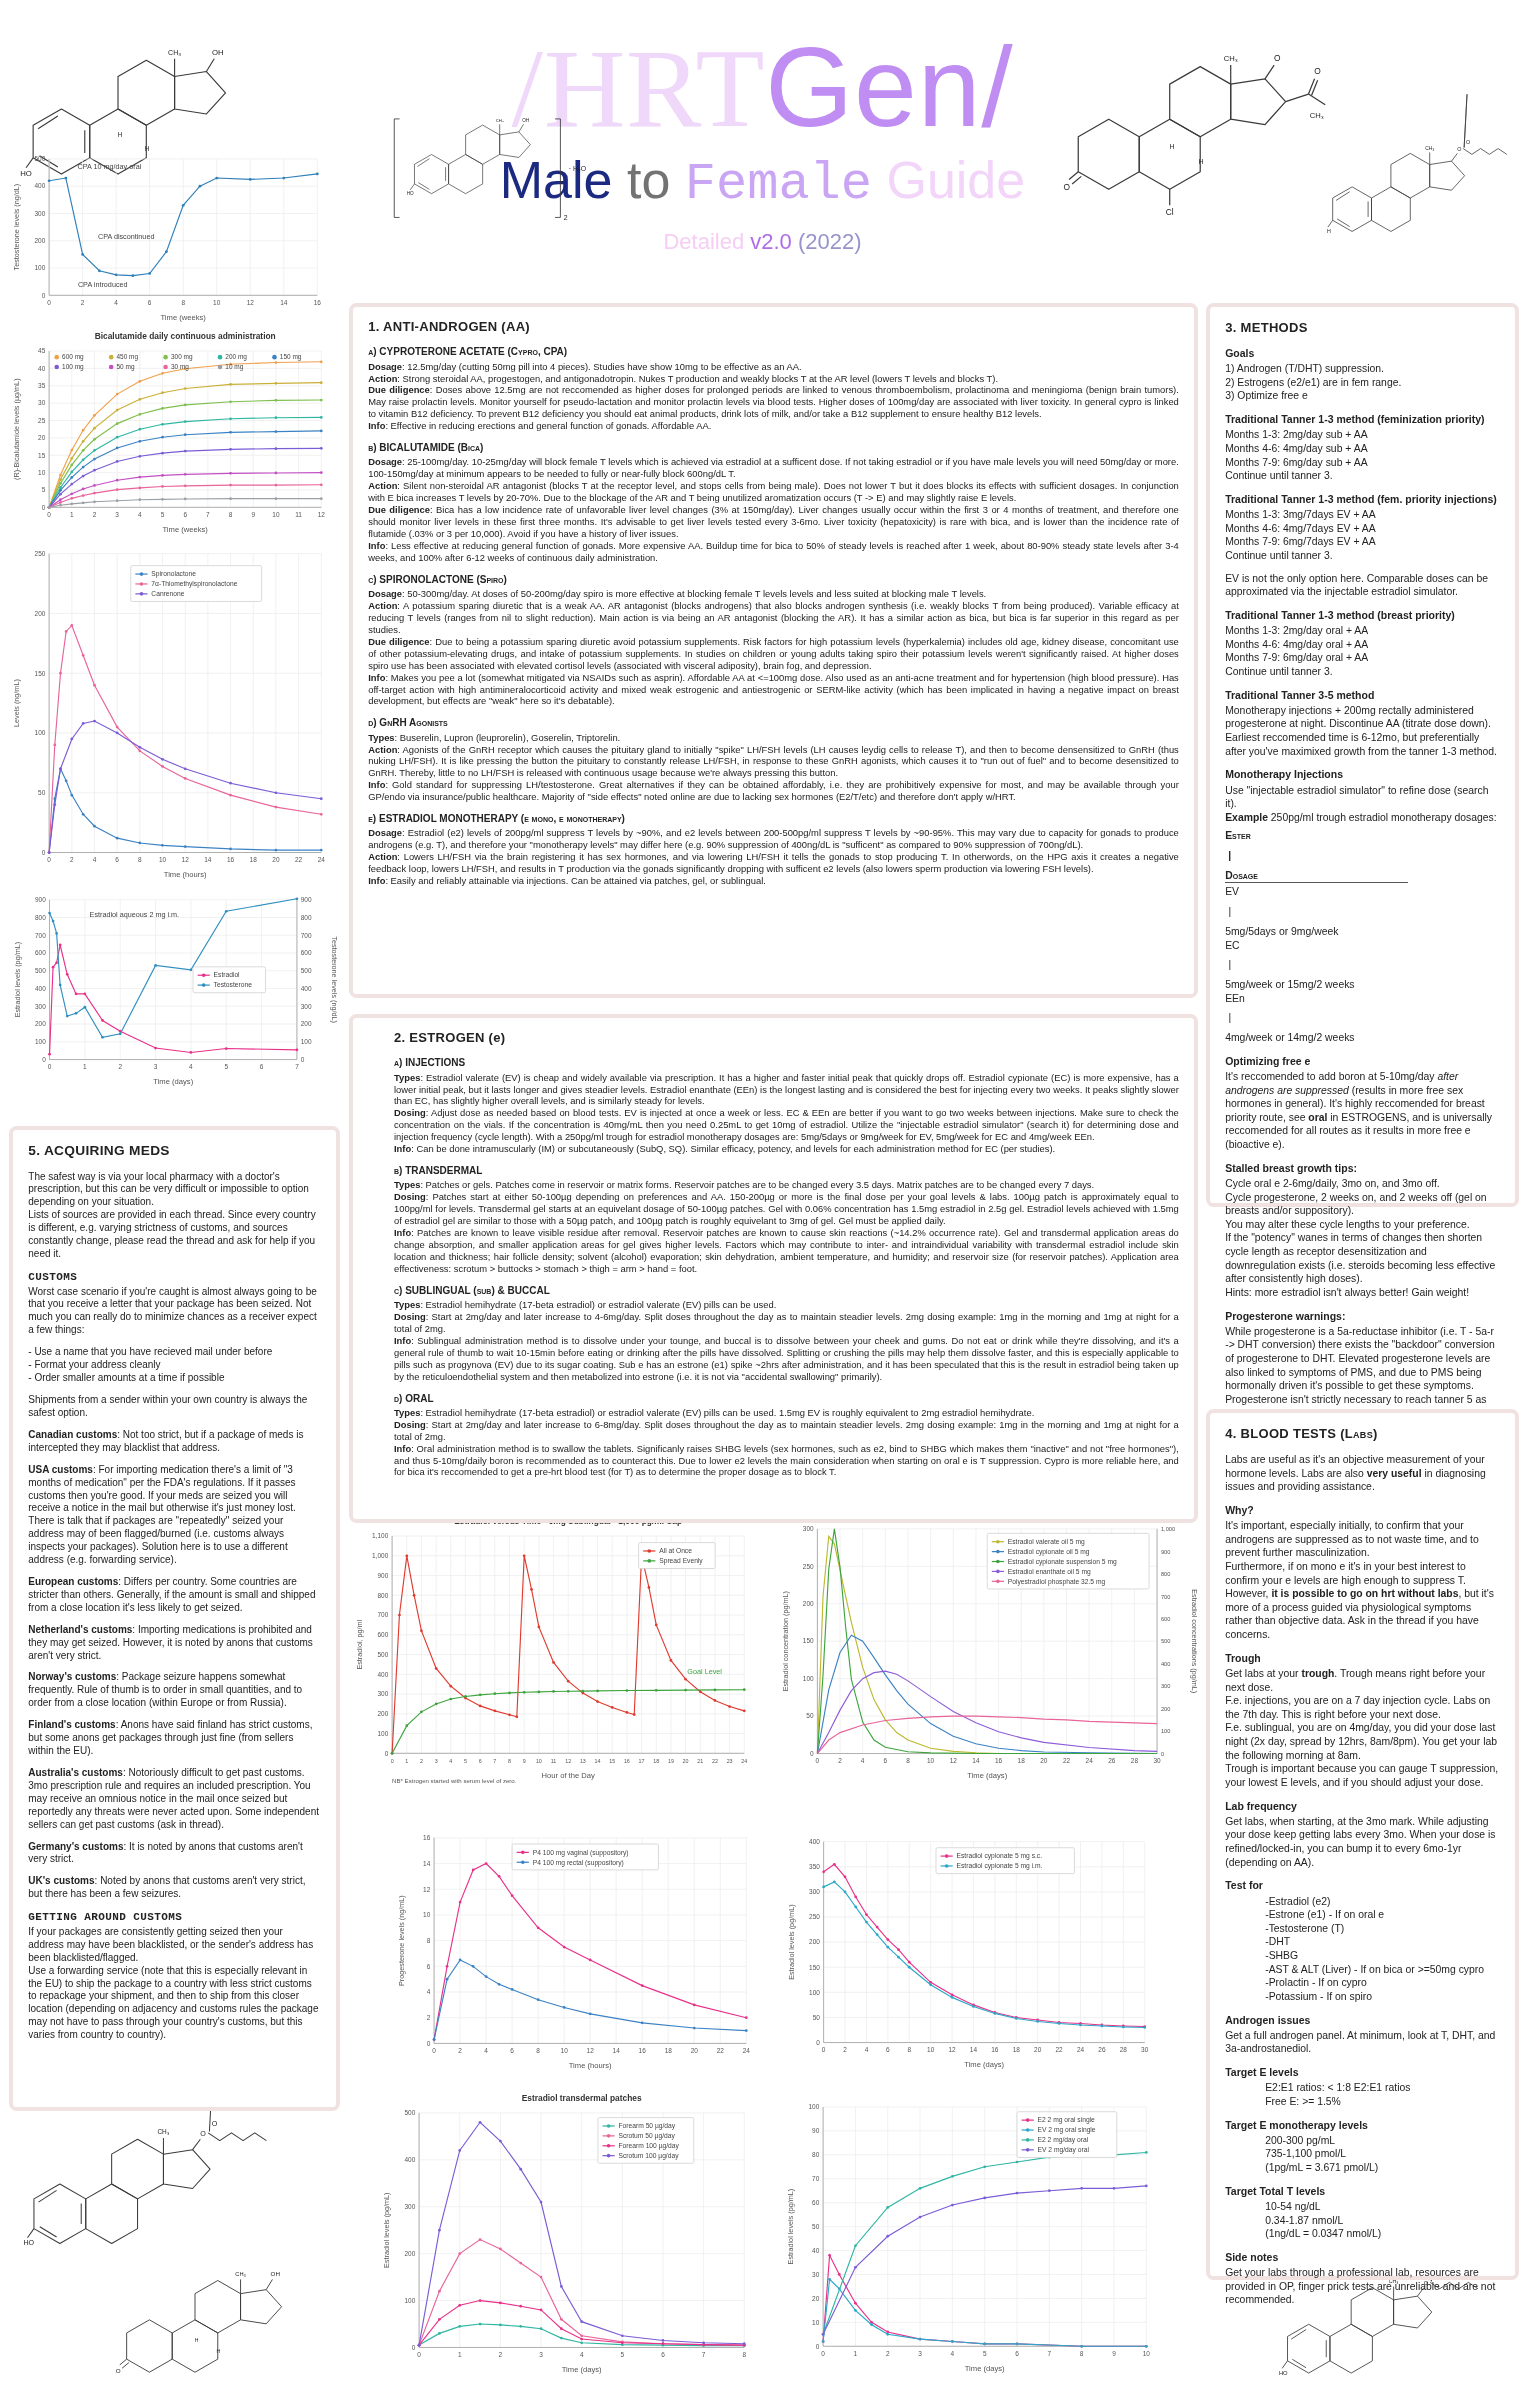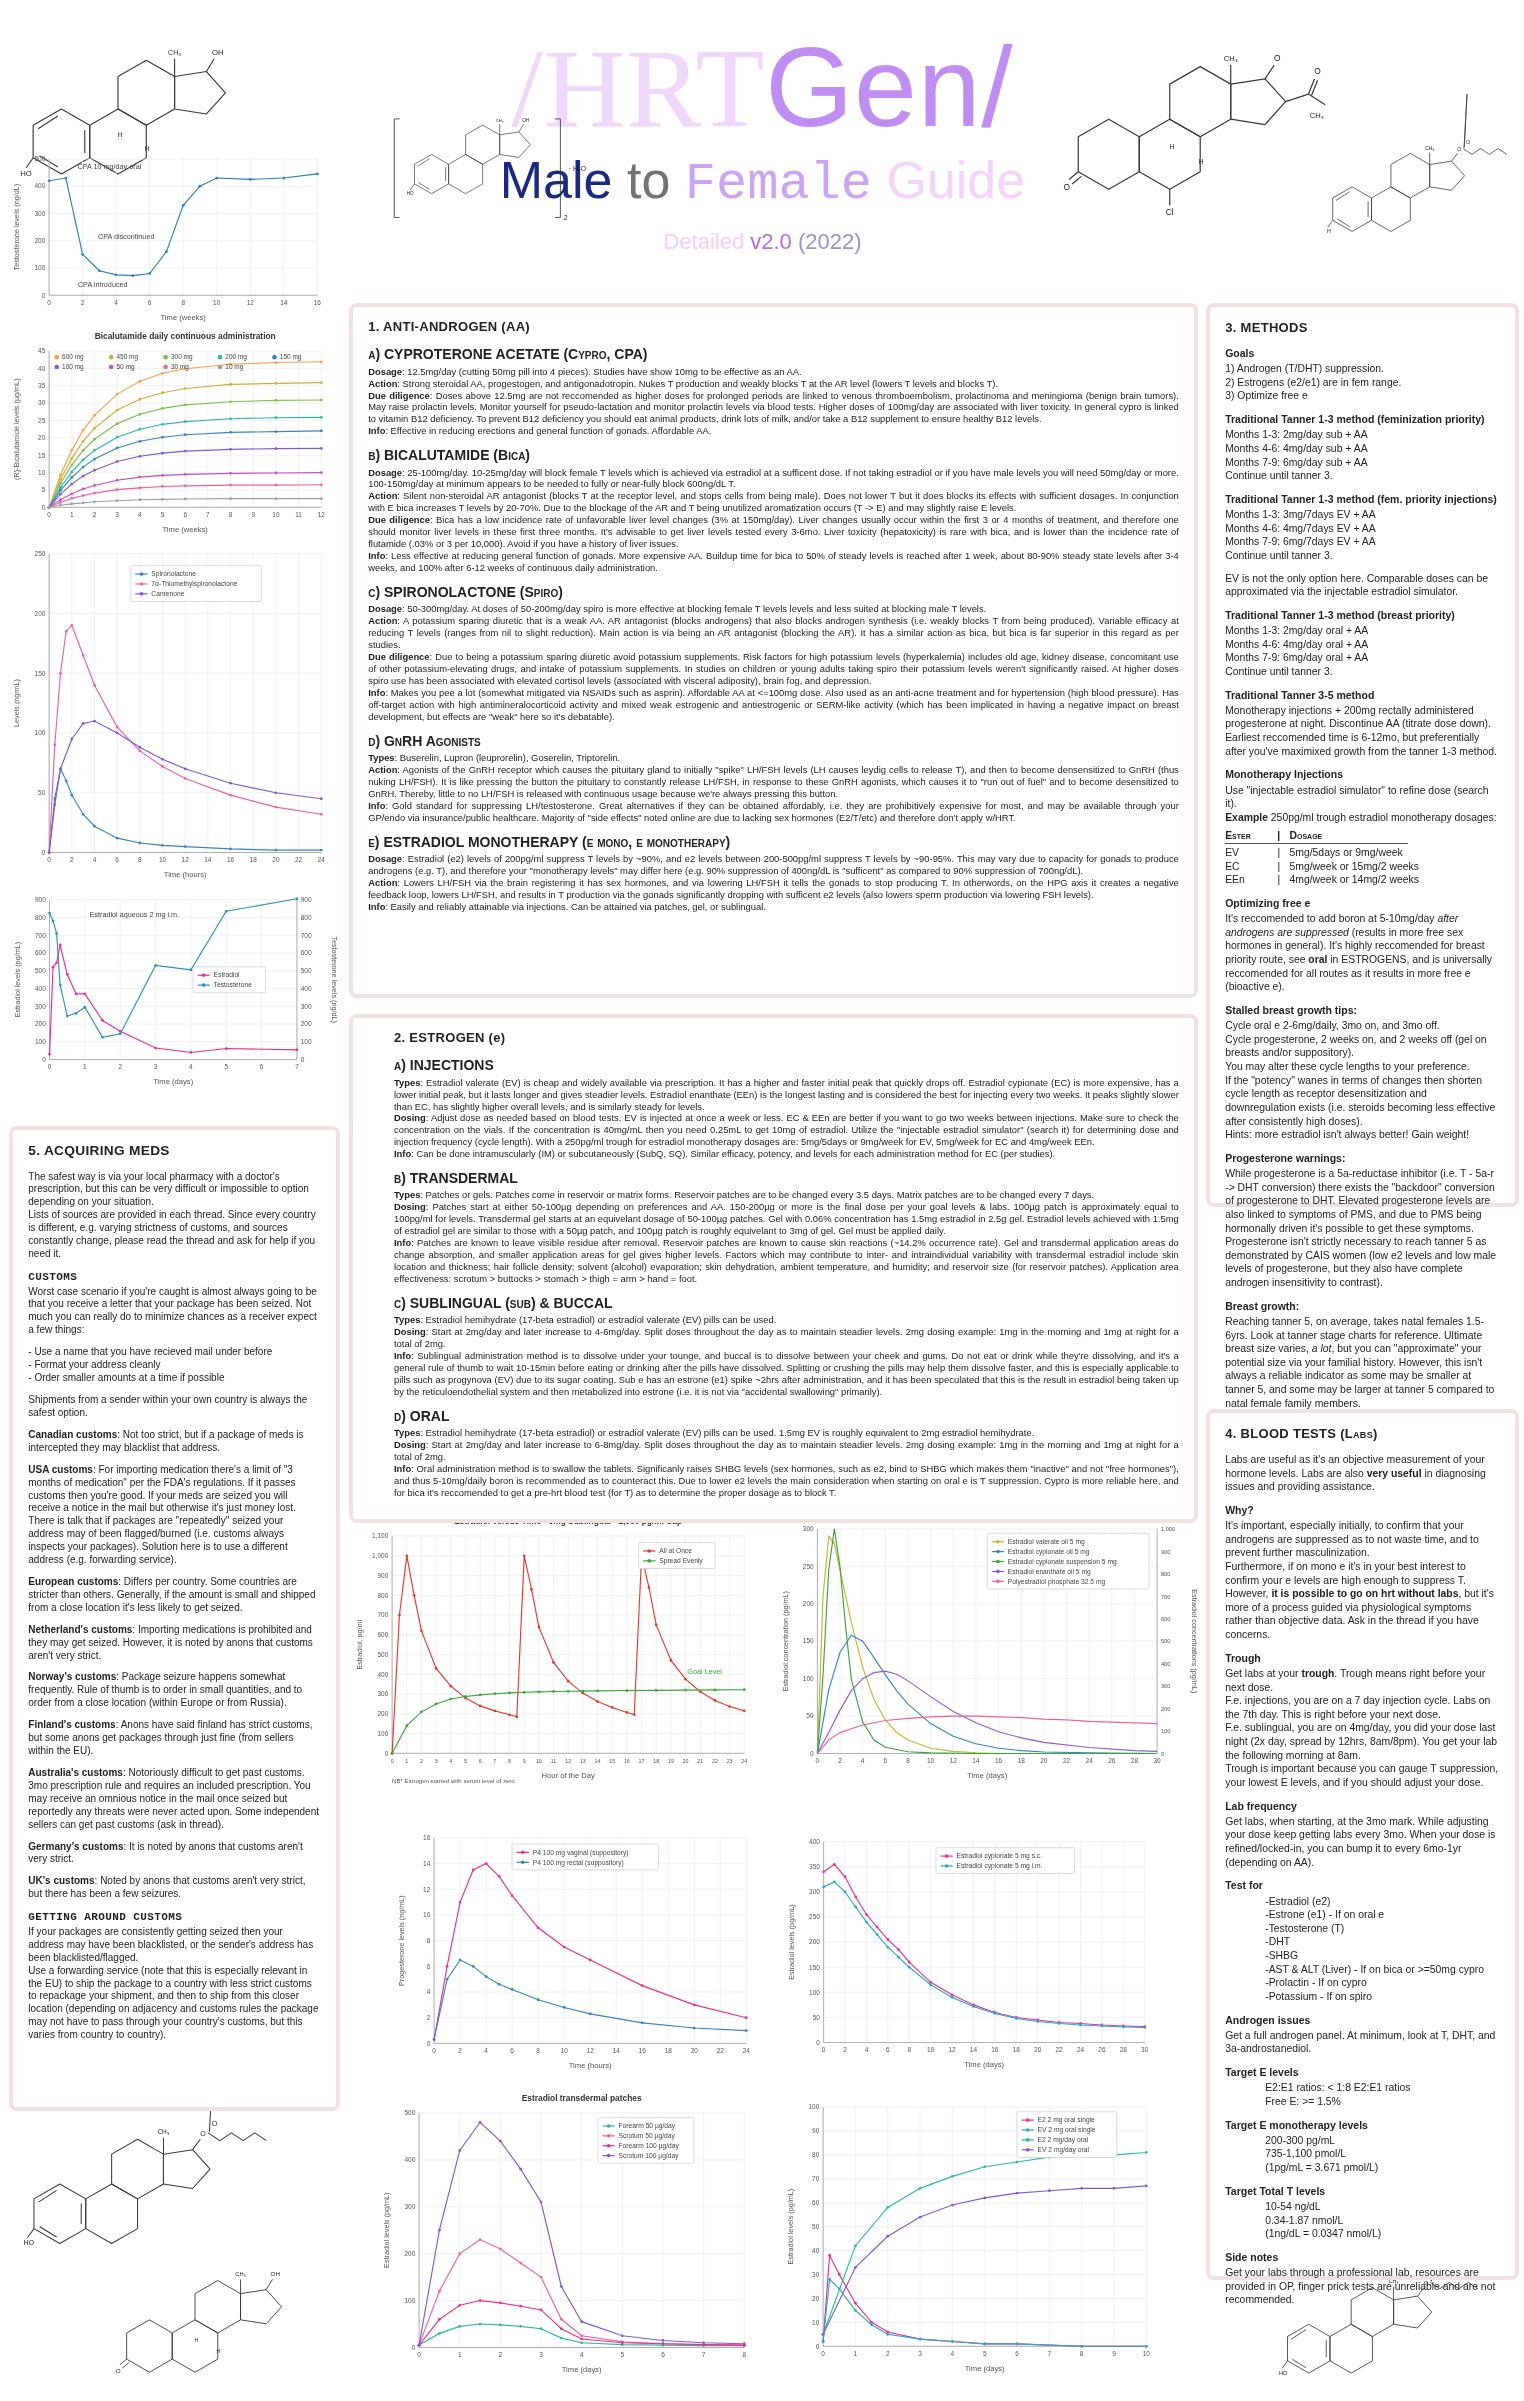--- a/index.html
+++ b/index.html
@@ -11,28 +11,28 @@
   .mol{position:absolute;}
   
   .sec-h1{font-weight:bold;font-size:13px;letter-spacing:0.3px;margin:0 0 10.7px 0;}
   .sec-h2{font-weight:bold;margin:10px 0 1.5px 0;}
   .sc{font-variant:small-caps;}
   .sec-p{margin:0;}
   .sec-ind{margin:0;padding-left:40px;}
   .mt{margin-top:9.1px;}
   .col-mid{font-size:9.4px;line-height:1.27;}
   .col-mid .sec-p{text-align:justify;}
-  .col-mid .sec-h2{font-size:14px;}
+  .col-mid .sec-h2{font-size:10px;}
   .col-right{font-size:10.4px;line-height:1.31;}
   .col-right .sec-h2{font-size:10.5px;}
   .col-left{font-size:10px;line-height:1.29;}
   .col-left .sec-h1{font-size:13.7px;}
   .col-left .sec-h2{font-size:11px;letter-spacing:0.4px;font-family:Liberation Mono, monospace;}
   .ester-table{margin:4.6px 0 1.5px 0;}
-  .et-row{display:flex;gap:6.1px;}
+  .et-row{display:flex;gap:6.1px;flex-direction:column;}
   .et-head{font-variant:small-caps;font-weight:bold;border-bottom:1.1px solid #555;width:183px;margin-bottom:2.3px;}
   .et-c1{width:43px;}
   .et-pipe{width:9.1px;text-align:center;}
   
   #header{position:absolute;left:412px;top:30.5px;width:701px;text-align:center;}
   .app-title{font-size:113px;line-height:1;letter-spacing:0.8px;white-space:nowrap;}
   .app-sub{font-size:52px;line-height:1;margin-top:10.7px;white-space:nowrap;}
   .app-ver{font-size:22px;margin-top:18.3px;}
   
   #panel-aa{left:349px;top:303px;width:849px;height:695px;}

